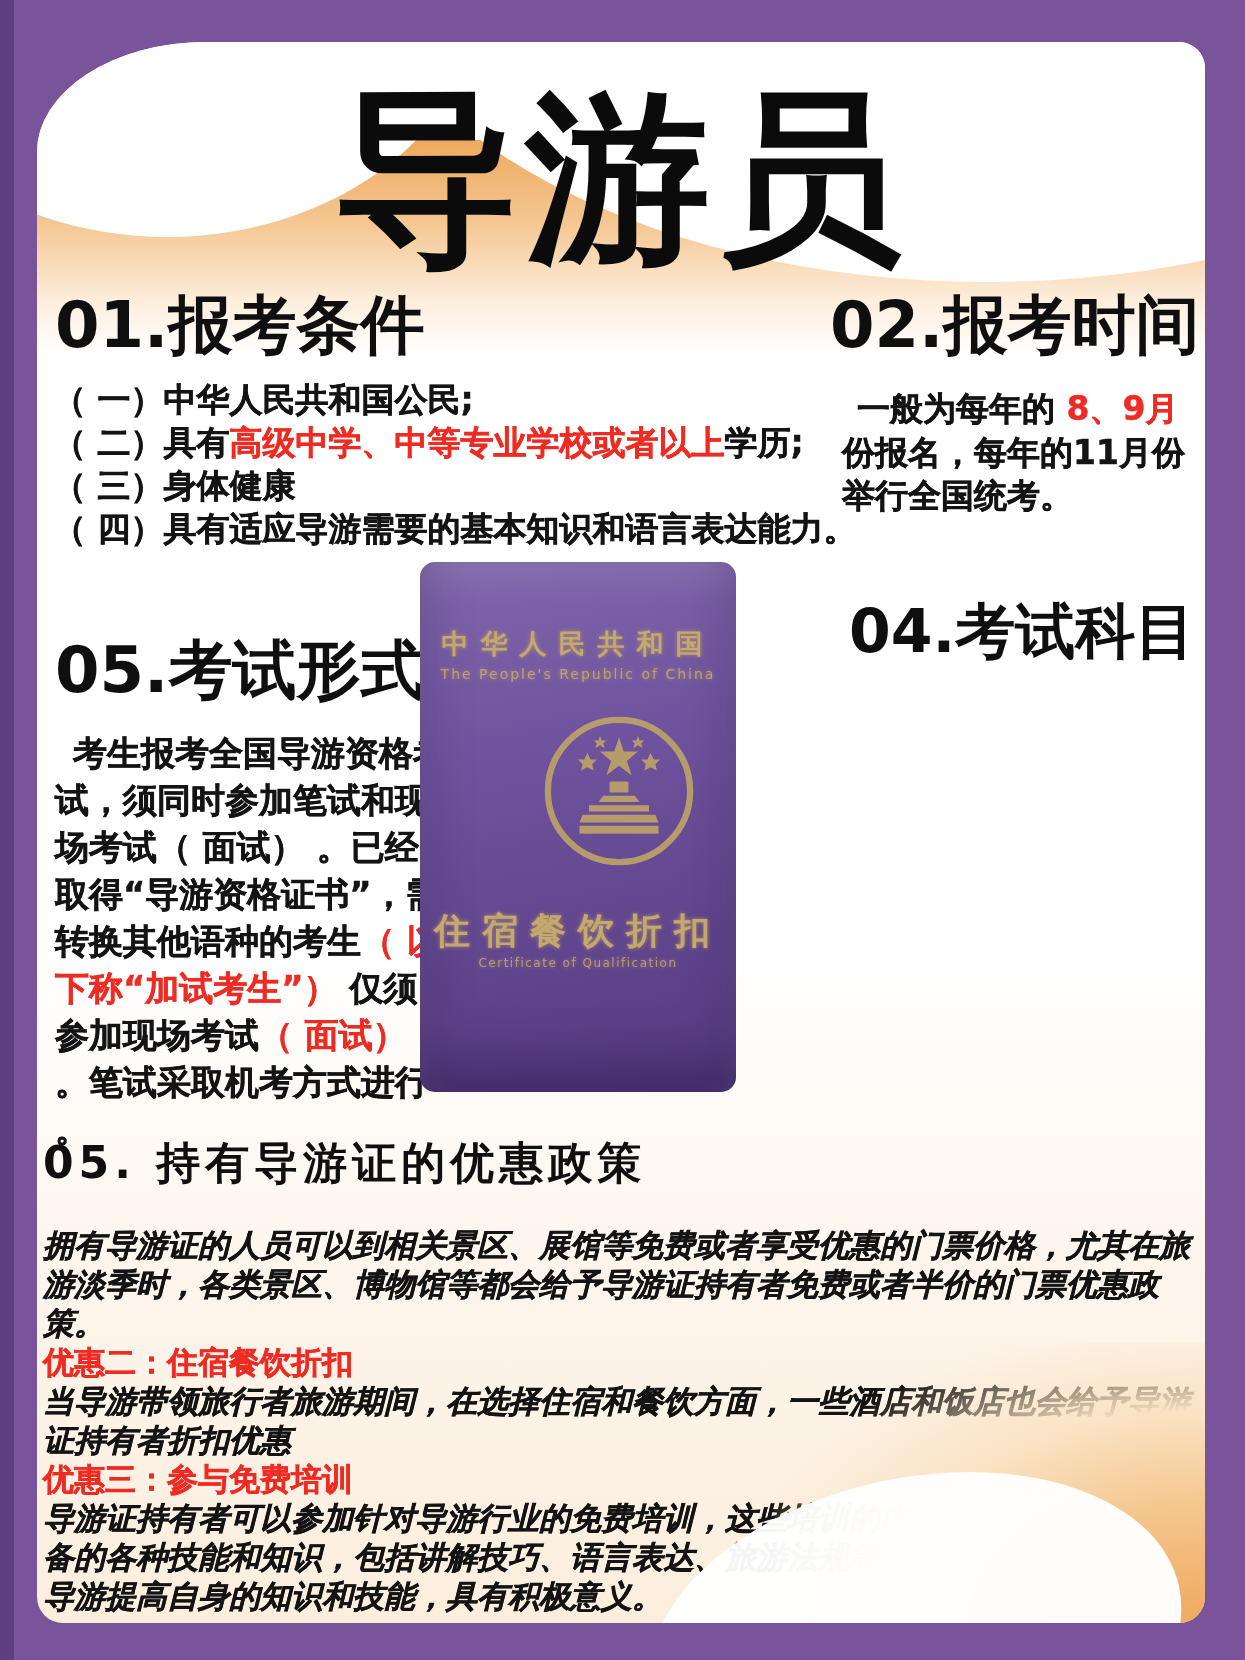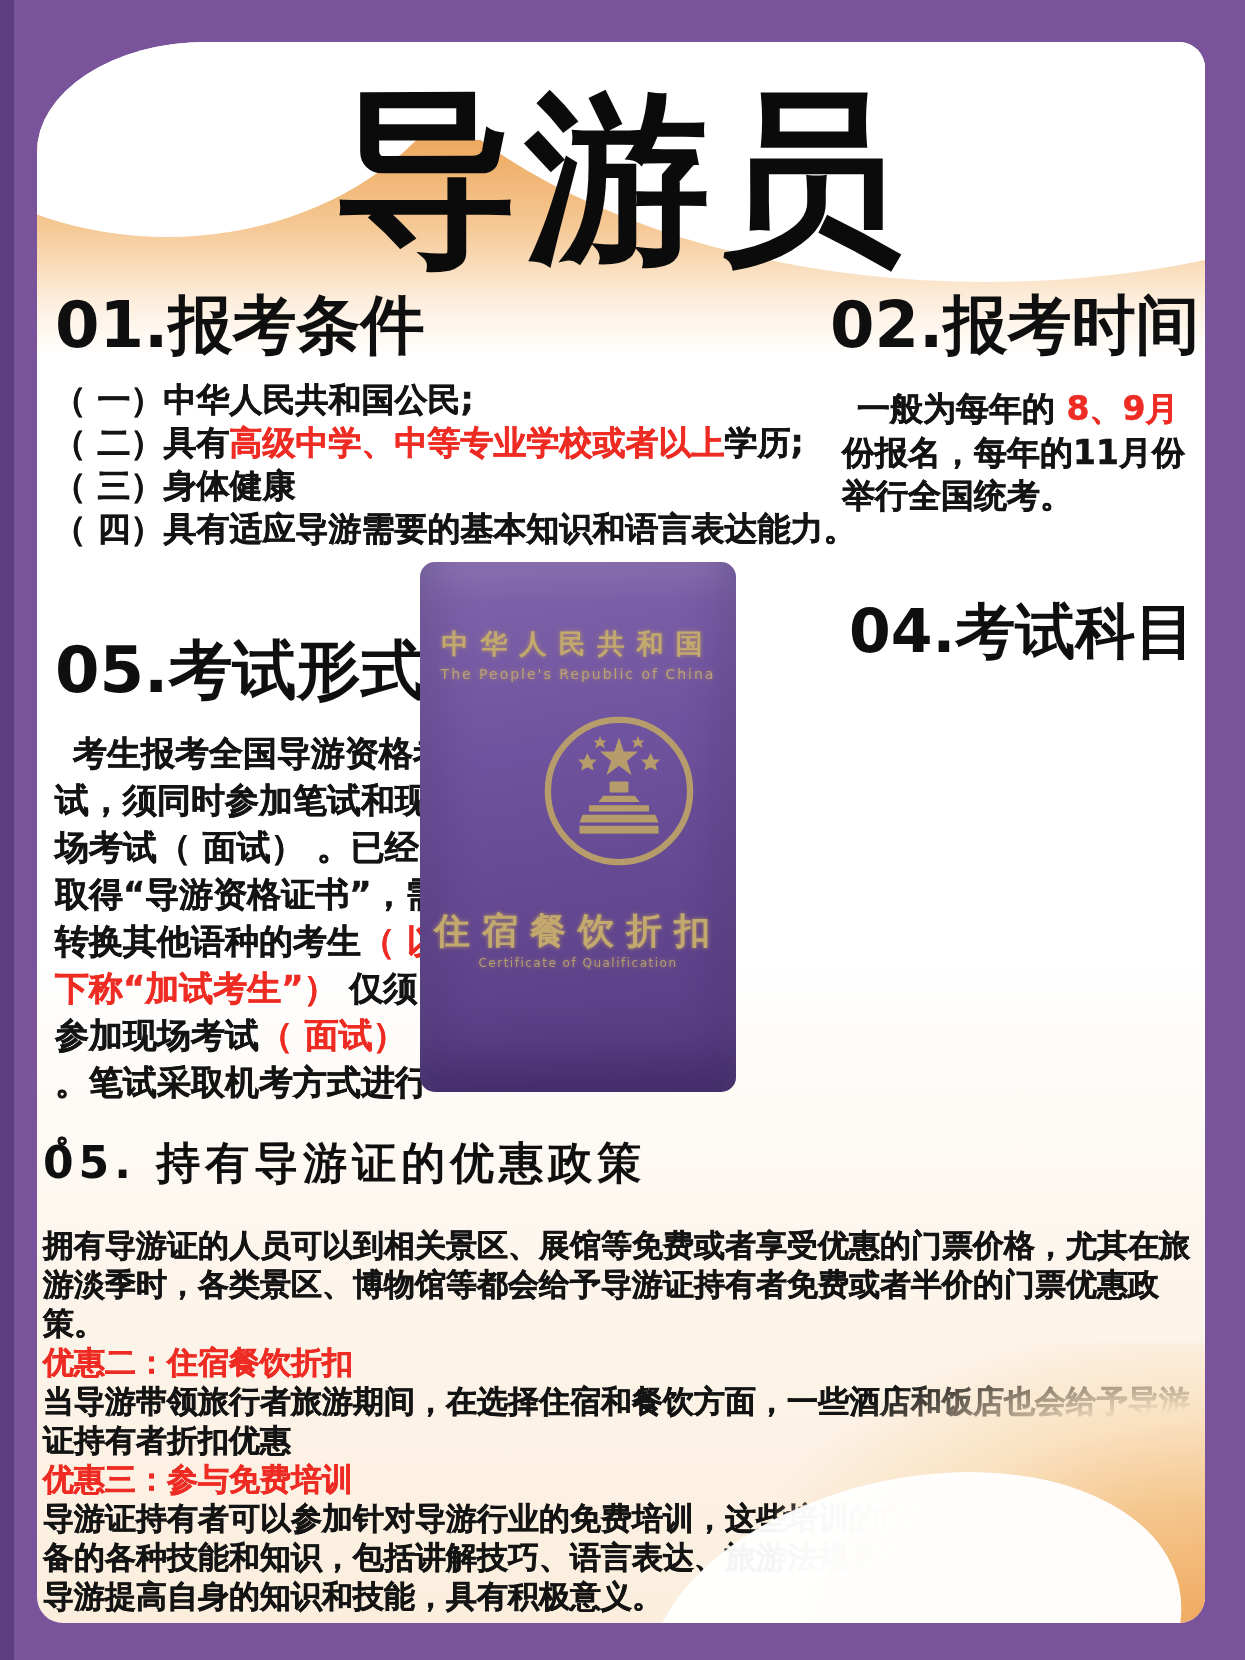--- a/index.html
+++ b/index.html
@@ -57,21 +57,21 @@
   }
   .red { color:#ee2c24; -webkit-text-stroke:.5px #ee2c24; }
   .list-s01 { left:16px; top:336px; font-size:33px; line-height:43px; }
   .list-s01 p { margin:0; white-space:nowrap; }
   .body-s02 { left:805px; top:345px; width:368px; font-size:33px; line-height:43.5px; text-indent:15px; }
   .body-s03 { left:18px;  top:688px; width:392px; font-size:34px; line-height:47px; text-indent:18px; }
   .body-s04 { left:803px; top:632px; width:362px; font-size:33px; line-height:44px; text-indent:15px; }
   .benefits { position:absolute; left:6px; top:1184px; width:1156px; font-size:31px; line-height:39px; }
   .benefits p { margin:0; font-weight:900; word-break:break-all; }
   .benefits .b-title { color:#ee2c24; -webkit-text-stroke:.5px #ee2c24; }
-  .benefits .b-body  { color:#141414; -webkit-text-stroke:.5px #141414; }
+  .benefits .b-body  { color:#141414;font-style:italic; -webkit-text-stroke:.5px #141414; }
   
   .cert {
     position:absolute; left:383px; top:520px; width:316px; height:530px;
     background:linear-gradient(170deg,#8066ac 0%,#6f539e 35%,#634790 65%,#553a80 100%);
     border-radius:15px;
     box-shadow:inset 0 -30px 50px rgba(35,18,65,.38), inset 0 18px 30px rgba(255,255,255,.10);
   }
   .cert .gold {
     position:absolute; left:0; right:0; text-align:center;
     color:#c3a96e; text-shadow:0 0 4px rgba(190,160,95,.85);

